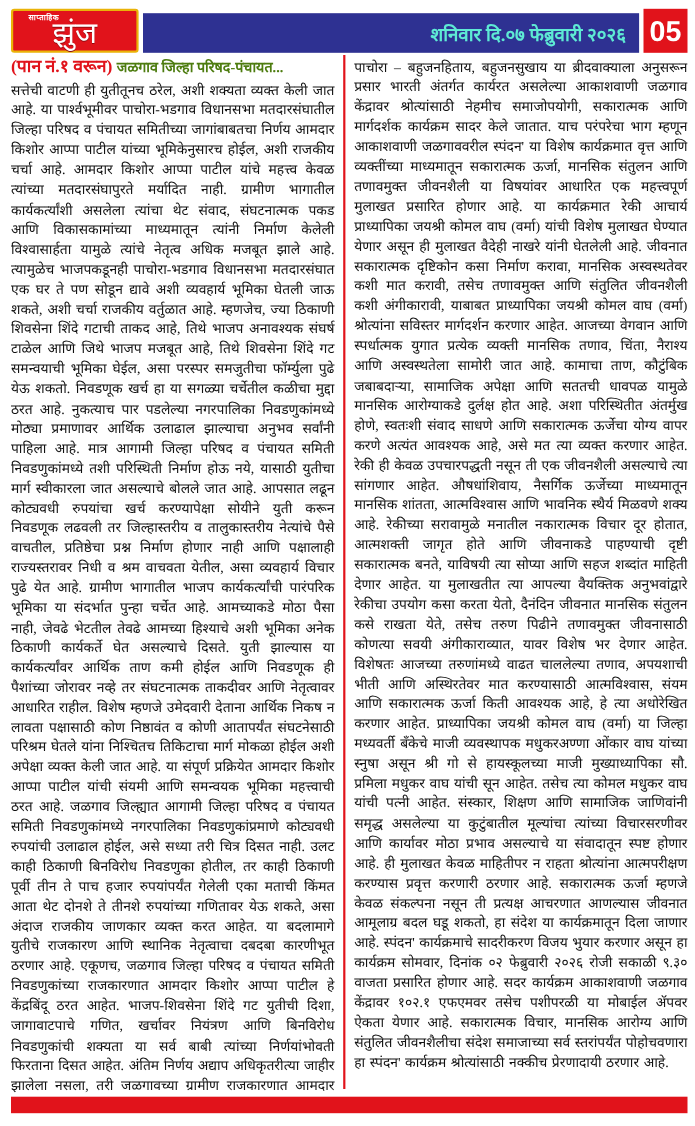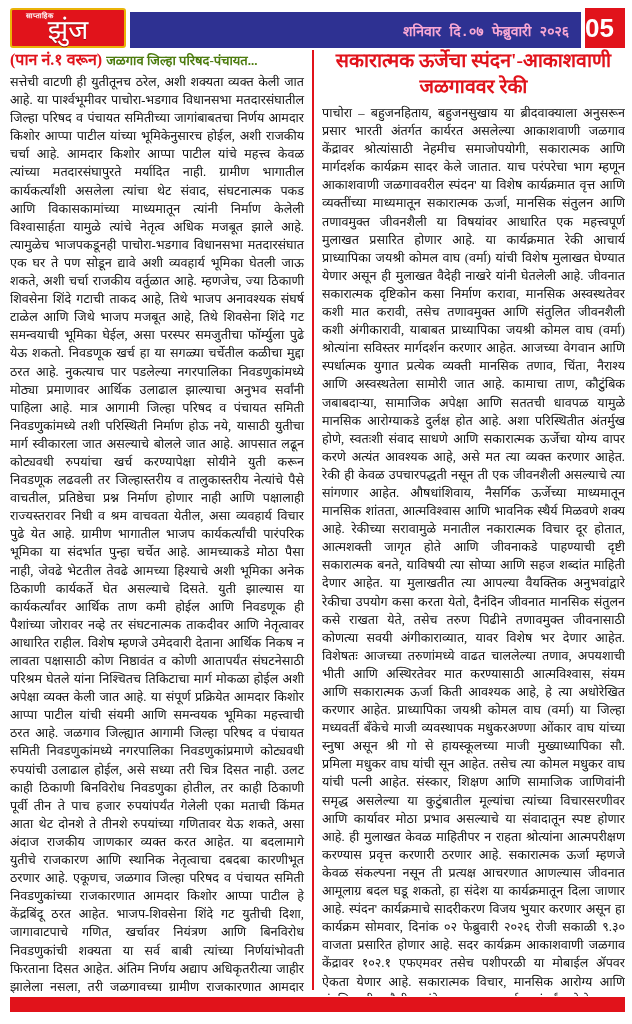--- a/index.html
+++ b/index.html
@@ -30,24 +30,24 @@
   }
   .logo-main {
     font-size: 27px; font-weight: normal; line-height: 1;
     margin-top: 4px; text-shadow: 0 1px 0 #8f0a0f;
   }
   .date-bar {
     flex: 1; background: #2e3192; margin-top: 4px;
     display: flex; align-items: center; justify-content: flex-end;
     padding-right: 12px;
   }
-  .date-text { color: #f9a8d4; font-size: 14px; font-weight: bold; font-family: Liberation Mono, monospace; }
+  .date-text { color: #5eead4; font-size: 17px; font-weight: bold; font-family: Liberation Serif, serif; }
   .page-no-box {
     width: 40px; background: #e1131b;
-    display: flex; align-items: center; justify-content: flex-start;
+    display: flex; align-items: center; justify-content: center;
   }
   .page-no { color: #ffffff; font-size: 26px; font-weight: bold; font-family: "Liberation Sans", sans-serif; }
 
   
   .content {
     position: absolute; top: 46px; left: 10px; right: 7px; bottom: 28px;
     display: flex;
   }
   .col { overflow: hidden; }
   .col-left { width: 300px; padding-right: 6px; }
@@ -102,21 +102,20 @@
         <span class="cont-tag">(पान नं.१ वरून)</span>
         <span class="left-headline">जळगाव जिल्हा परिषद-पंचायत...</span>
       </div>
       <p class="body">सत्तेची वाटणी ही युतीतूनच ठरेल, अशी शक्यता व्यक्त केली जात आहे. या पार्श्वभूमीवर पाचोरा-भडगाव विधानसभा मतदारसंघातील जिल्हा परिषद व पंचायत समितीच्या जागांबाबतचा निर्णय आमदार किशोर आप्पा पाटील यांच्या भूमिकेनुसारच होईल, अशी राजकीय चर्चा आहे. आमदार किशोर आप्पा पाटील यांचे महत्त्व केवळ त्यांच्या मतदारसंघापुरते मर्यादित नाही. ग्रामीण भागातील कार्यकर्त्यांशी असलेला त्यांचा थेट संवाद, संघटनात्मक पकड आणि विकासकामांच्या माध्यमातून त्यांनी निर्माण केलेली विश्वासार्हता यामुळे त्यांचे नेतृत्व अधिक मजबूत झाले आहे. त्यामुळेच भाजपकडूनही पाचोरा-भडगाव विधानसभा मतदारसंघात एक घर ते पण सोडून द्यावे अशी व्यवहार्य भूमिका घेतली जाऊ शकते, अशी चर्चा राजकीय वर्तुळात आहे. म्हणजेच, ज्या ठिकाणी शिवसेना शिंदे गटाची ताकद आहे, तिथे भाजप अनावश्यक संघर्ष टाळेल आणि जिथे भाजप मजबूत आहे, तिथे शिवसेना शिंदे गट समन्वयाची भूमिका घेईल, असा परस्पर समजुतीचा फॉर्म्युला पुढे येऊ शकतो. निवडणूक खर्च हा या सगळ्या चर्चेतील कळीचा मुद्दा ठरत आहे. नुकत्याच पार पडलेल्या नगरपालिका निवडणुकांमध्ये मोठ्या प्रमाणावर आर्थिक उलाढाल झाल्याचा अनुभव सर्वांनी पाहिला आहे. मात्र आगामी जिल्हा परिषद व पंचायत समिती निवडणुकांमध्ये तशी परिस्थिती निर्माण होऊ नये, यासाठी युतीचा मार्ग स्वीकारला जात असल्याचे बोलले जात आहे. आपसात लढून कोट्यवधी रुपयांचा खर्च करण्यापेक्षा सोयीने युती करून निवडणूक लढवली तर जिल्हास्तरीय व तालुकास्तरीय नेत्यांचे पैसे वाचतील, प्रतिष्ठेचा प्रश्न निर्माण होणार नाही आणि पक्षालाही राज्यस्तरावर निधी व श्रम वाचवता येतील, असा व्यवहार्य विचार पुढे येत आहे. ग्रामीण भागातील भाजप कार्यकर्त्यांची पारंपरिक भूमिका या संदर्भात पुन्हा चर्चेत आहे. आमच्याकडे मोठा पैसा नाही, जेवढे भेटतील तेवढे आमच्या हिश्याचे अशी भूमिका अनेक ठिकाणी कार्यकर्ते घेत असल्याचे दिसते. युती झाल्यास या कार्यकर्त्यांवर आर्थिक ताण कमी होईल आणि निवडणूक ही पैशांच्या जोरावर नव्हे तर संघटनात्मक ताकदीवर आणि नेतृत्वावर आधारित राहील. विशेष म्हणजे उमेदवारी देताना आर्थिक निकष न लावता पक्षासाठी कोण निष्ठावंत व कोणी आतापर्यंत संघटनेसाठी परिश्रम घेतले यांना निश्चितच तिकिटाचा मार्ग मोकळा होईल अशी अपेक्षा व्यक्त केली जात आहे. या संपूर्ण प्रक्रियेत आमदार किशोर आप्पा पाटील यांची संयमी आणि समन्वयक भूमिका महत्त्वाची ठरत आहे. जळगाव जिल्ह्यात आगामी जिल्हा परिषद व पंचायत समिती निवडणुकांमध्ये नगरपालिका निवडणुकांप्रमाणे कोट्यवधी रुपयांची उलाढाल होईल, असे सध्या तरी चित्र दिसत नाही. उलट काही ठिकाणी बिनविरोध निवडणुका होतील, तर काही ठिकाणी पूर्वी तीन ते पाच हजार रुपयांपर्यंत गेलेली एका मताची किंमत आता थेट दोनशे ते तीनशे रुपयांच्या गणितावर येऊ शकते, असा अंदाज राजकीय जाणकार व्यक्त करत आहेत. या बदलामागे युतीचे राजकारण आणि स्थानिक नेतृत्वाचा दबदबा कारणीभूत ठरणार आहे. एकूणच, जळगाव जिल्हा परिषद व पंचायत समिती निवडणुकांच्या राजकारणात आमदार किशोर आप्पा पाटील हे केंद्रबिंदू ठरत आहेत. भाजप-शिवसेना शिंदे गट युतीची दिशा, जागावाटपाचे गणित, खर्चावर नियंत्रण आणि बिनविरोध निवडणुकांची शक्यता या सर्व बाबी त्यांच्या निर्णयांभोवती फिरताना दिसत आहेत. अंतिम निर्णय अद्याप अधिकृतरीत्या जाहीर झालेला नसला, तरी जळगावच्या ग्रामीण राजकारणात आमदार किशोर आप्पा पाटील यांची वरचढ भूमिका आणि निर्णायक नेतृत्व आगामी काळात महत्त्वाची ठरणार, हे मात्र निश्चित मानले जात आहे.</p>
     </article>
 
     <div class="divider"></div>
 
     <article class="col col-right">
       <h2 class="right-head">
-        <span>सकारात्मक ऊर्जेचा स्पंदन'-आकाशवाणी जळगाववर रेकी</span>
       </h2>
       <p class="body"><span class="dateline">पाचोरा –</span> <span>बहुजनहिताय, बहुजनसुखाय या ब्रीदवाक्याला अनुसरून प्रसार भारती अंतर्गत कार्यरत असलेल्या आकाशवाणी जळगाव केंद्रावर श्रोत्यांसाठी नेहमीच समाजोपयोगी, सकारात्मक आणि मार्गदर्शक कार्यक्रम सादर केले जातात. याच परंपरेचा भाग म्हणून आकाशवाणी जळगाववरील स्पंदन' या विशेष कार्यक्रमात वृत्त आणि व्यक्तींच्या माध्यमातून सकारात्मक ऊर्जा, मानसिक संतुलन आणि तणावमुक्त जीवनशैली या विषयांवर आधारित एक महत्त्वपूर्ण मुलाखत प्रसारित होणार आहे. या कार्यक्रमात रेकी आचार्य प्राध्यापिका जयश्री कोमल वाघ (वर्मा) यांची विशेष मुलाखत घेण्यात येणार असून ही मुलाखत वैदेही नाखरे यांनी घेतलेली आहे. जीवनात सकारात्मक दृष्टिकोन कसा निर्माण करावा, मानसिक अस्वस्थतेवर कशी मात करावी, तसेच तणावमुक्त आणि संतुलित जीवनशैली कशी अंगीकारावी, याबाबत प्राध्यापिका जयश्री कोमल वाघ (वर्मा) श्रोत्यांना सविस्तर मार्गदर्शन करणार आहेत. आजच्या वेगवान आणि स्पर्धात्मक युगात प्रत्येक व्यक्ती मानसिक तणाव, चिंता, नैराश्य आणि अस्वस्थतेला सामोरी जात आहे. कामाचा ताण, कौटुंबिक जबाबदाऱ्या, सामाजिक अपेक्षा आणि सततची धावपळ यामुळे मानसिक आरोग्याकडे दुर्लक्ष होत आहे. अशा परिस्थितीत अंतर्मुख होणे, स्वतःशी संवाद साधणे आणि सकारात्मक ऊर्जेचा योग्य वापर करणे अत्यंत आवश्यक आहे, असे मत त्या व्यक्त करणार आहेत. रेकी ही केवळ उपचारपद्धती नसून ती एक जीवनशैली असल्याचे त्या सांगणार आहेत. औषधांशिवाय, नैसर्गिक ऊर्जेच्या माध्यमातून मानसिक शांतता, आत्मविश्वास आणि भावनिक स्थैर्य मिळवणे शक्य आहे. रेकीच्या सरावामुळे मनातील नकारात्मक विचार दूर होतात, आत्मशक्ती जागृत होते आणि जीवनाकडे पाहण्याची दृष्टी सकारात्मक बनते, याविषयी त्या सोप्या आणि सहज शब्दांत माहिती देणार आहेत. या मुलाखतीत त्या आपल्या वैयक्तिक अनुभवांद्वारे रेकीचा उपयोग कसा करता येतो, दैनंदिन जीवनात मानसिक संतुलन कसे राखता येते, तसेच तरुण पिढीने तणावमुक्त जीवनासाठी कोणत्या सवयी अंगीकाराव्यात, यावर विशेष भर देणार आहेत. विशेषतः आजच्या तरुणांमध्ये वाढत चाललेल्या तणाव, अपयशाची भीती आणि अस्थिरतेवर मात करण्यासाठी आत्मविश्वास, संयम आणि सकारात्मक ऊर्जा किती आवश्यक आहे, हे त्या अधोरेखित करणार आहेत. प्राध्यापिका जयश्री कोमल वाघ (वर्मा) या जिल्हा मध्यवर्ती बँकेचे माजी व्यवस्थापक मधुकरअण्णा ओंकार वाघ यांच्या स्नुषा असून श्री गो से हायस्कूलच्या माजी मुख्याध्यापिका सौ. प्रमिला मधुकर वाघ यांची सून आहेत. तसेच त्या कोमल मधुकर वाघ यांची पत्नी आहेत. संस्कार, शिक्षण आणि सामाजिक जाणिवांनी समृद्ध असलेल्या या कुटुंबातील मूल्यांचा त्यांच्या विचारसरणीवर आणि कार्यावर मोठा प्रभाव असल्याचे या संवादातून स्पष्ट होणार आहे. ही मुलाखत केवळ माहितीपर न राहता श्रोत्यांना आत्मपरीक्षण करण्यास प्रवृत्त करणारी ठरणार आहे. सकारात्मक ऊर्जा म्हणजे केवळ संकल्पना नसून ती प्रत्यक्ष आचरणात आणल्यास जीवनात आमूलाग्र बदल घडू शकतो, हा संदेश या कार्यक्रमातून दिला जाणार आहे. स्पंदन' कार्यक्रमाचे सादरीकरण विजय भुयार करणार असून हा कार्यक्रम सोमवार, दिनांक ०२ फेब्रुवारी २०२६ रोजी सकाळी ९.३० वाजता प्रसारित होणार आहे. सदर कार्यक्रम आकाशवाणी जळगाव केंद्रावर १०२.१ एफएमवर तसेच पशीपरळी या मोबाईल ॲपवर ऐकता येणार आहे. सकारात्मक विचार, मानसिक आरोग्य आणि संतुलित जीवनशैलीचा संदेश समाजाच्या सर्व स्तरांपर्यंत पोहोचवणारा हा स्पंदन' कार्यक्रम श्रोत्यांसाठी नक्कीच प्रेरणादायी ठरणार आहे.</span></p>
     </article>
 
   </div>
 
   <div class="bottom-rule"></div>
 
 </div>
 

